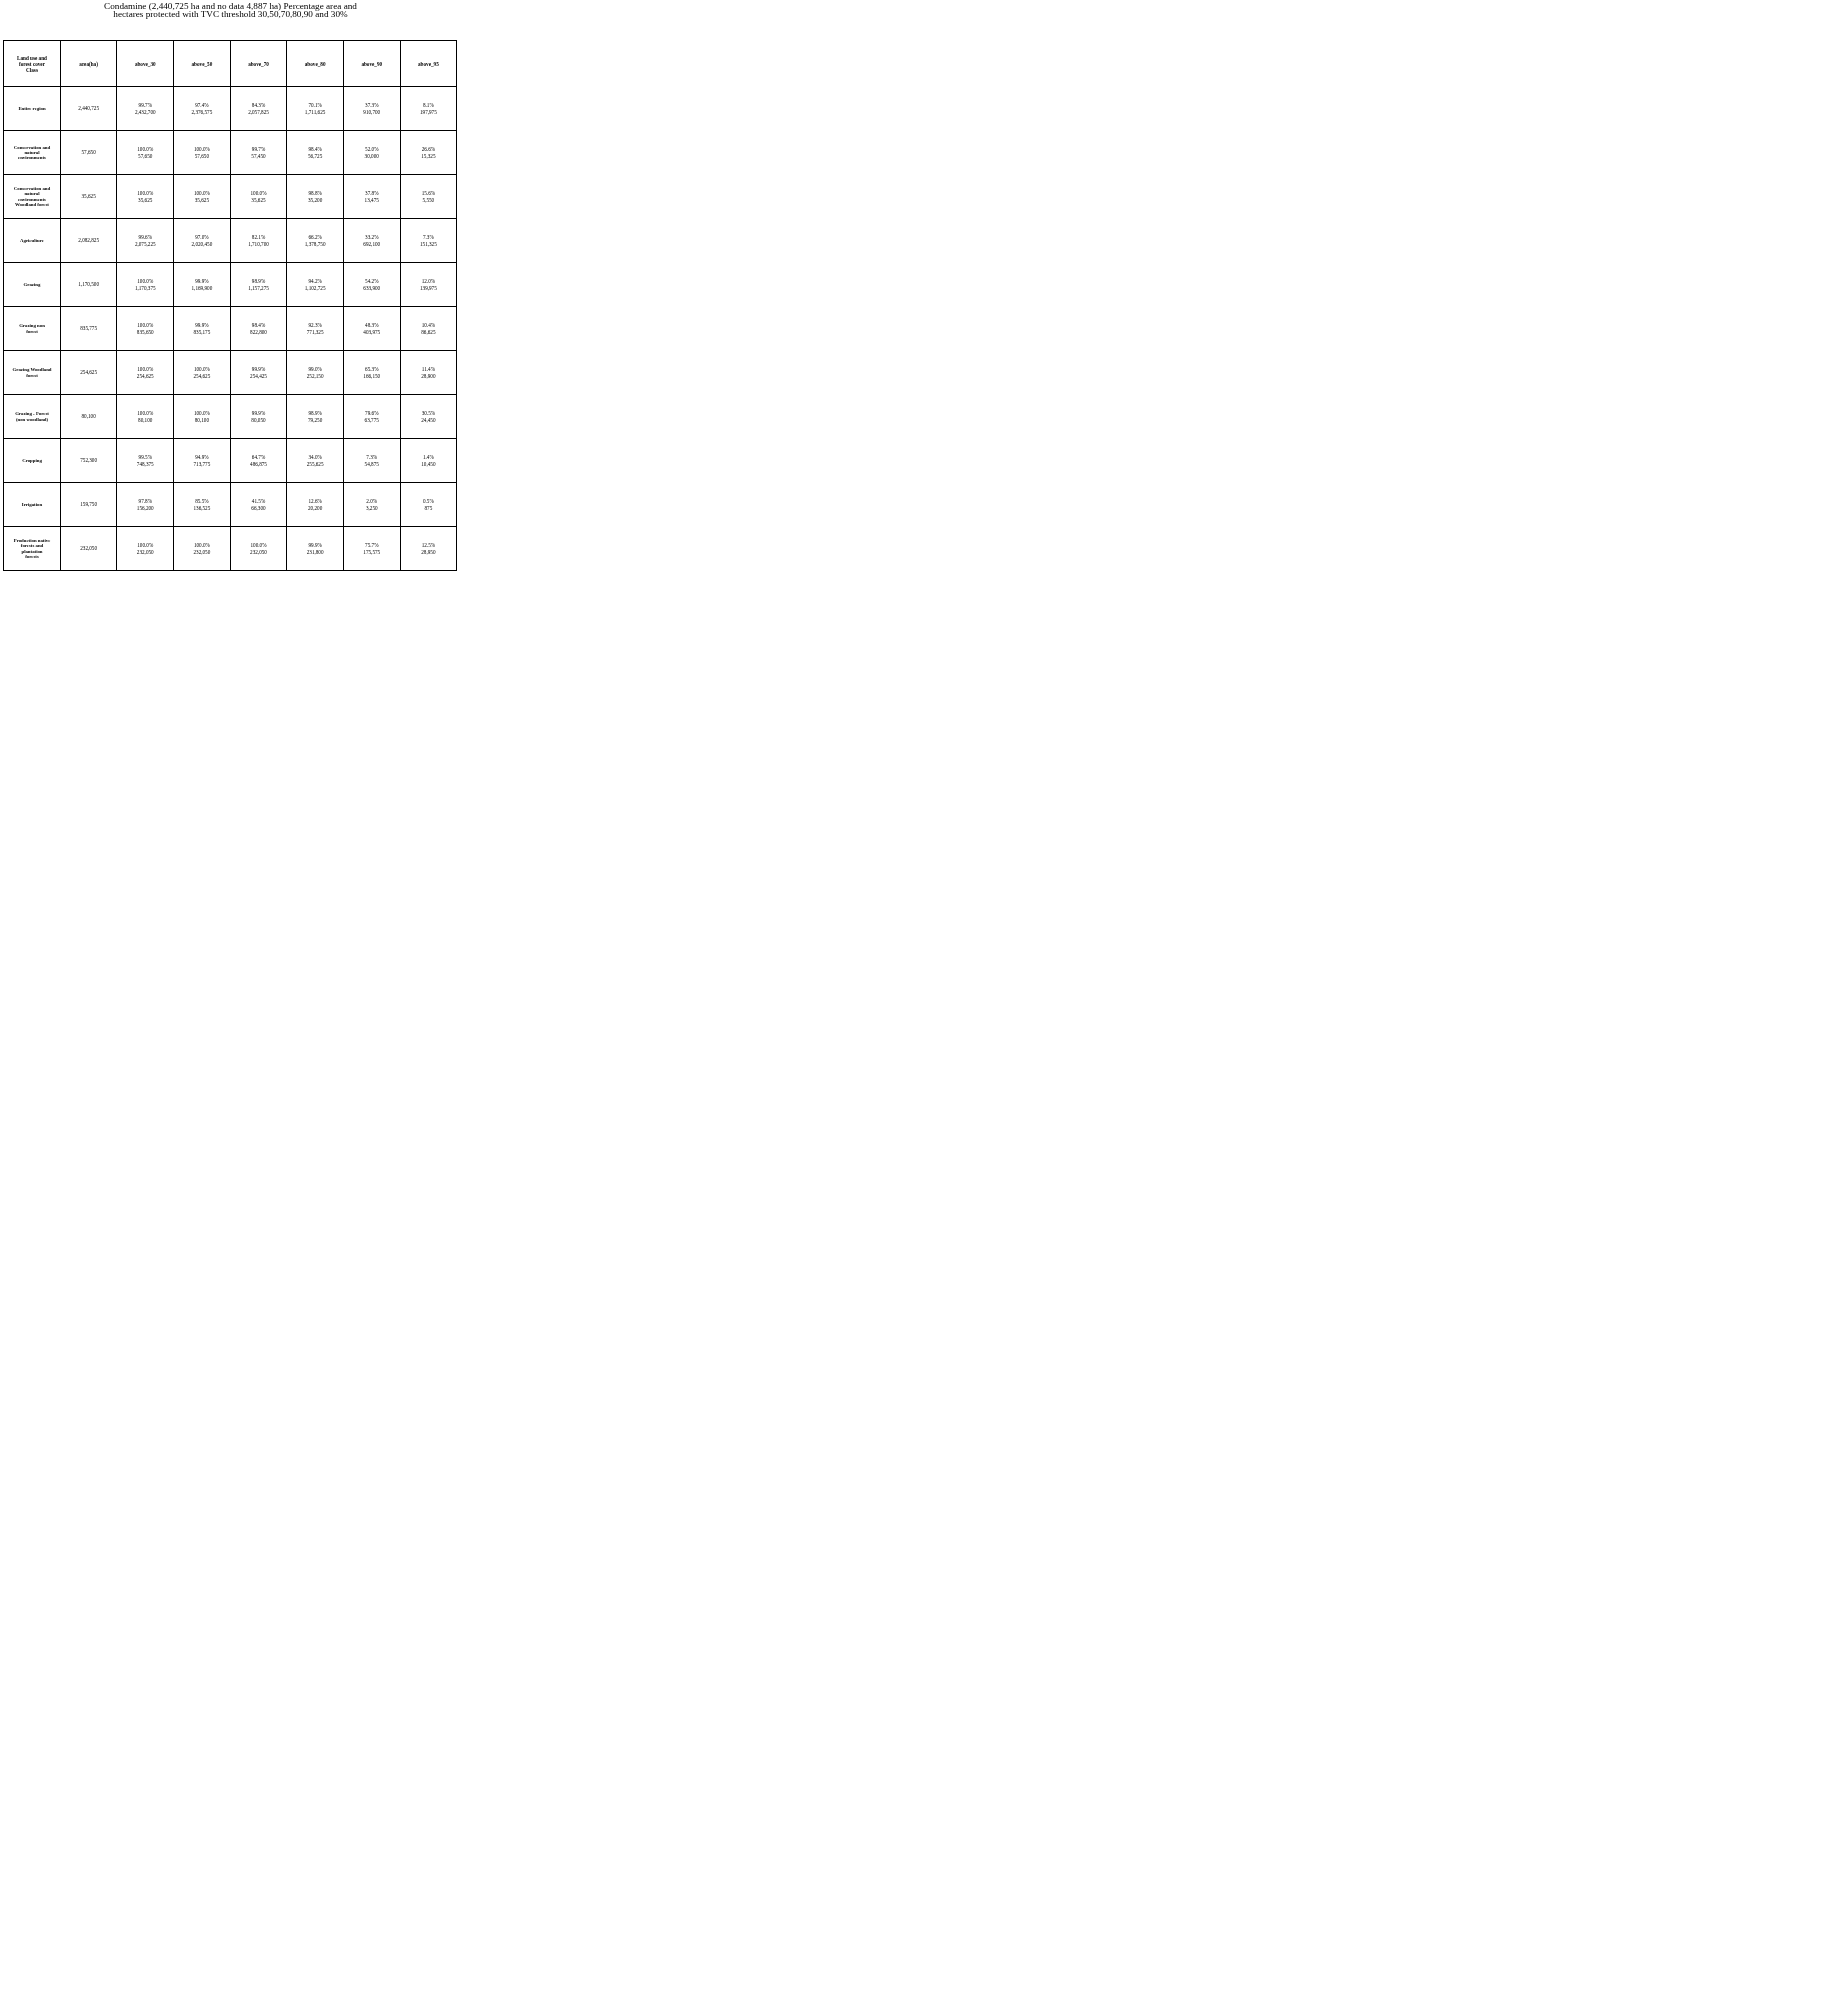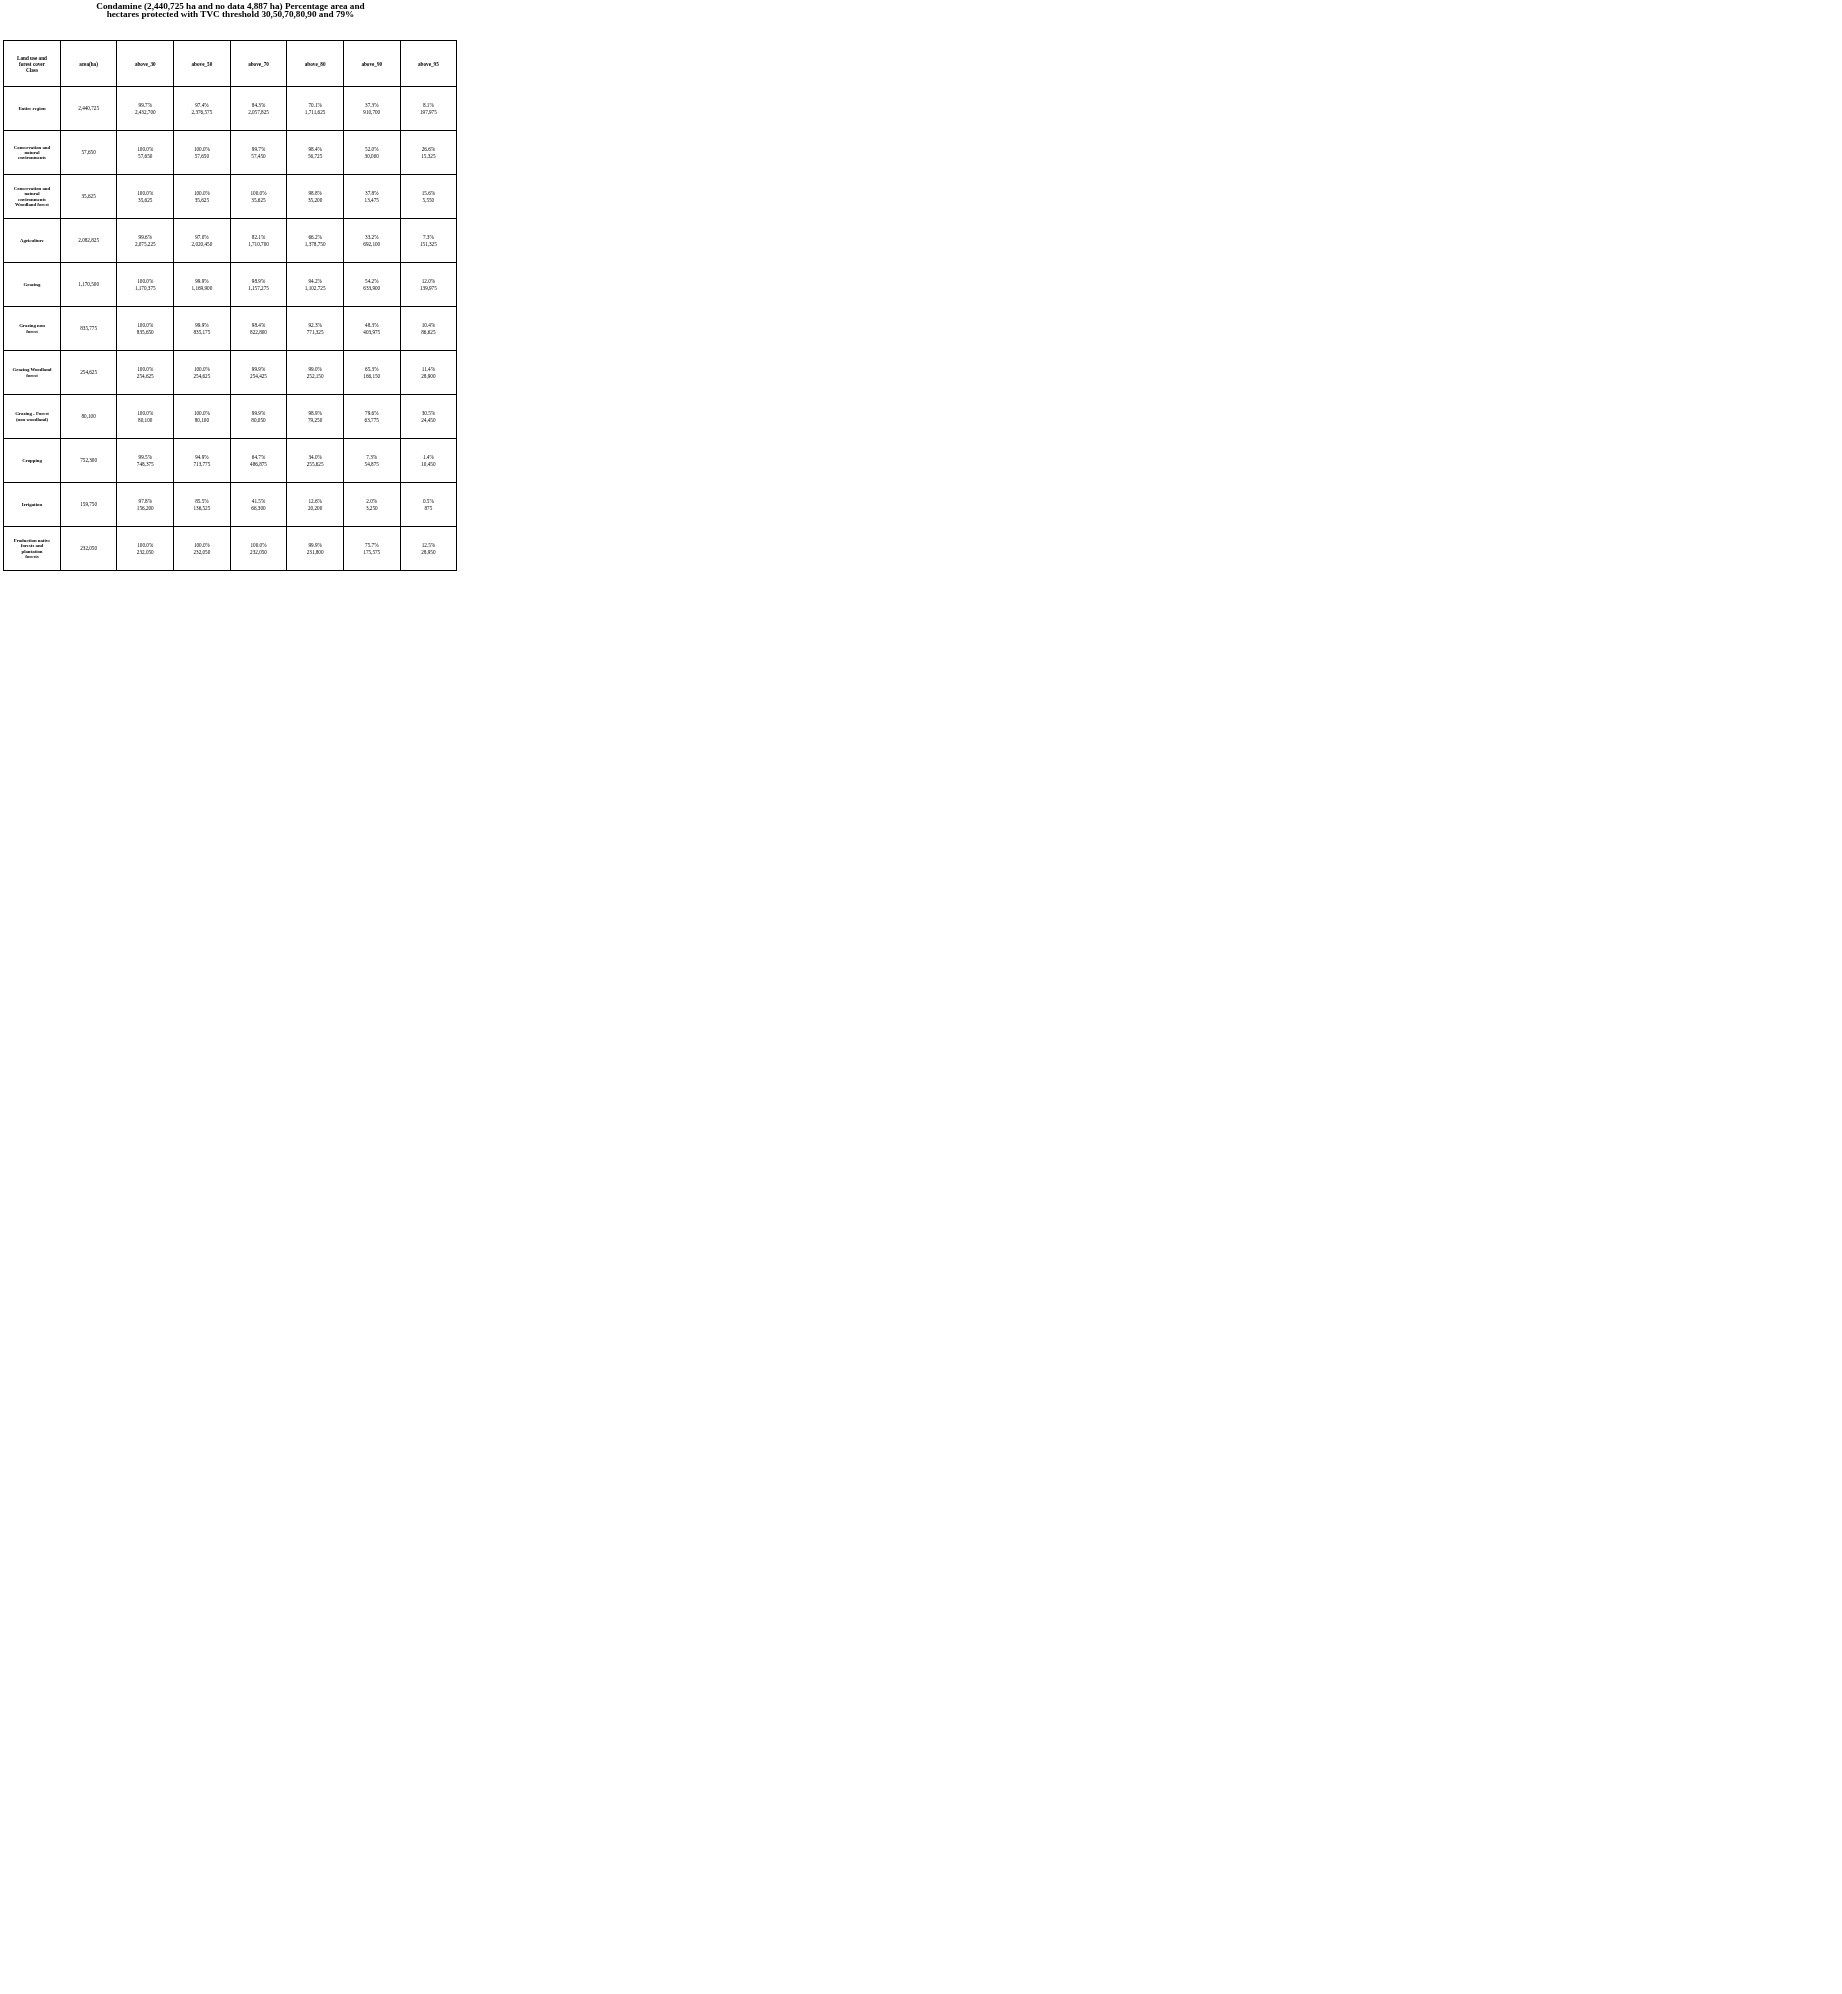--- a/index.html
+++ b/index.html
@@ -1,21 +1,21 @@
 <!DOCTYPE html>
 <html style="font-size:6.4px"><head>
 <meta charset="utf-8">
 <style>
   html,body{margin:0;padding:0;background:#fff;}
   .page{position:relative;width:461px;height:630px;background:#ffffff;overflow:hidden;
         font-family:"Liberation Serif", serif;color:#000;}
 
   
   .title{position:absolute;top:1.6px;left:0;width:100%;text-align:center;
-         font-weight:bold;font-size:9.2px;line-height:8.8px;}
+         font-weight:normal;font-size:9.2px;line-height:8.8px;}
 
   
   .tbl{position:absolute;left:3.2px;top:40px;width:454px;height:529px;
        border-collapse:collapse;table-layout:fixed;
        border:0.4px solid #000;border-top:0.8px solid #000;border-bottom:1.2px solid #000;}
   .tbl tr{border-top:1.2px solid #000;height:44px;}
   .tbl tr.hdr{border-top:none;height:46px;}
   .tbl th,.tbl td{border-left:0.4px solid #000;vertical-align:middle;text-align:center;
                   padding:0 1.2px;overflow:hidden;}
   .tbl th{font-size:5.2px;font-weight:bold;line-height:6px;}
@@ -29,21 +29,21 @@
 
   .footer, .footer *{user-select:none;}
 </style>
 </head>
 <body>
 
 <div class="page">
 
   <div class="title">
     <div>Condamine (2,440,725 ha and no data 4,887 ha) Percentage area and</div>
-    <div>hectares protected with TVC threshold 30,50,70,80,90 and 79%</div>
+    <div>hectares protected with TVC threshold 30,50,70,80,90 and 30%</div>
   </div>
 
   <table class="tbl">
     <tbody id="tbl-body">
         <tr class="hdr">
           <th>
             <div>Land use and</div>
             <div>forest cover</div>
             <div>Class</div>
           </th>

